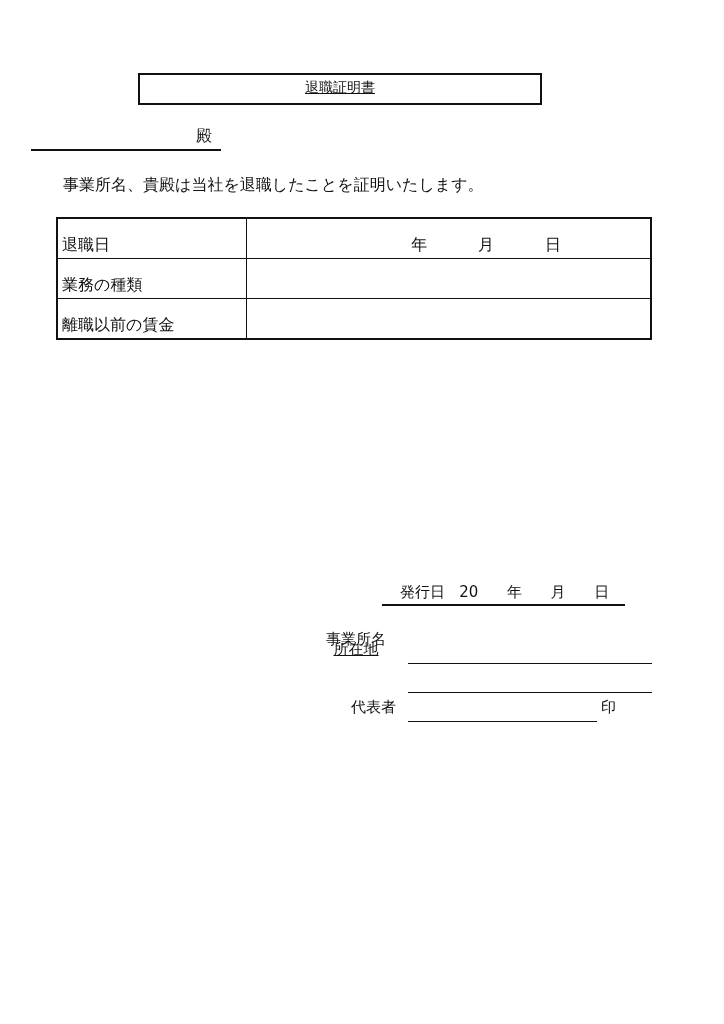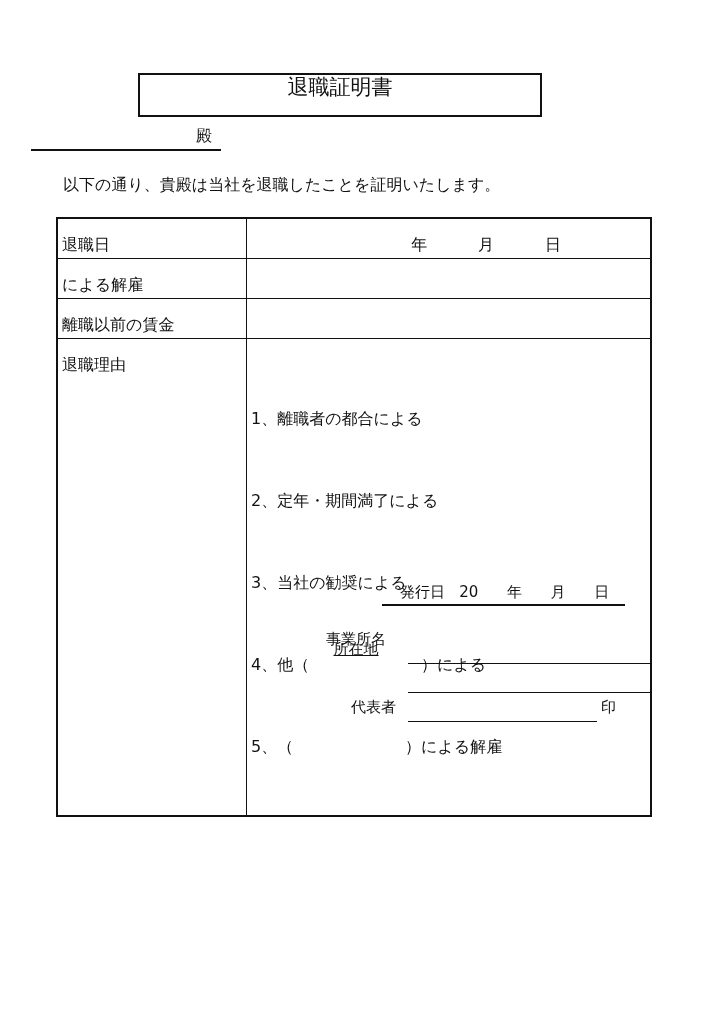--- a/index.html
+++ b/index.html
@@ -1,20 +1,20 @@
 <!DOCTYPE html>
 <html><head>
 <meta charset="utf-8">
 <style>
   html, body { margin:0; padding:0; background:#ffffff; }
   body { width:724px; height:1024px; position:relative; overflow:hidden;
          font-family:"DejaVu Sans","Liberation Sans",sans-serif; color:#111; }
   .abs { position:absolute; }
-  .title-box { left:138px; top:73px; width:404px; height:44px; border:2px solid #111;
-               box-sizing:border-box; text-align:center; font-size:21px; line-height:24px; }
+  .title-box { left:138px; top:73px; width:404px; height:32px; border:2px solid #111;
+               box-sizing:border-box; text-align:center; font-size:14px; line-height:24px;text-decoration:underline; }
   .addressee-line { left:31px; top:149px; width:190px; border-top:2px solid #111; }
   .addressee-suffix { left:196px; top:126px; font-size:16px; }
   .intro { left:63px; top:175px; font-size:16px; letter-spacing:0px; }
   table.cert { position:absolute; left:56px; top:217px; width:596px; border-collapse:collapse;
                border:2px solid #111; font-size:16px; }
   table.cert td { border:1.5px solid #111; padding:12px 0 0 4px; height:27px; line-height:27px;
                   vertical-align:top; white-space:pre; }
   table.cert td.label { width:184px; }
   .reason-row td { height:170px; }
   .reason-line { display:block; height:28px; line-height:28px; white-space:pre; }
@@ -25,45 +25,35 @@
   .sig-line { border-top:1.5px solid #111; }
 </style>
 </head>
 <body>
 
 <div class="abs title-box">退職証明書</div>
 
 <div class="abs addressee-line"></div>
 <div class="abs addressee-suffix">殿</div>
 
-<div class="abs intro">以下の通り、貴殿は当社を退職したことを証明いたします。</div>
+<div class="abs intro">事業所名、貴殿は当社を退職したことを証明いたします。</div>
 
 <table class="cert">
   <tbody>
       <tr>
     <td class="label">退職日</td>
     <td class="date-cell">              年          月          日</td>
   </tr>
   <tr>
-    <td class="label">による解雇</td>
+    <td class="label">業務の種類</td>
     <td></td>
   </tr>
   <tr>
     <td class="label">離職以前の賃金</td>
     <td></td>
-  </tr>
-  <tr class="reason-row">
-    <td class="label">退職理由</td>
-    <td>
-      <span class="reason-line">1、離職者の都合による</span>
-      <span class="reason-line">2、定年・期間満了による</span>
-      <span class="reason-line">3、当社の勧奨による</span>
-      <span class="reason-line">4、他（                      ）による</span>
-      <span class="reason-line">5、（                      ）による解雇</span>
-    </td>
   </tr>
 </tbody>
   </table>
 
 <div class="abs issue">発行日   20      年      月      日</div>
 <div class="abs issue-line"></div>
 
 <div class="abs sig-label" style="left:316px; top:640px;text-decoration:underline;">所在地</div>
 <div class="abs sig-line" style="left:408px; top:663px; width:244px;"></div>
 

